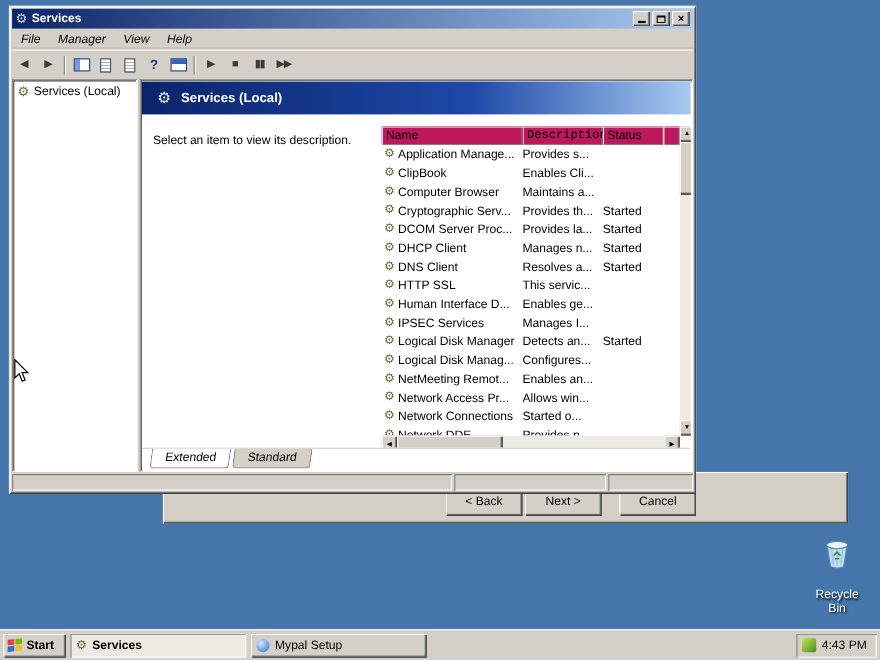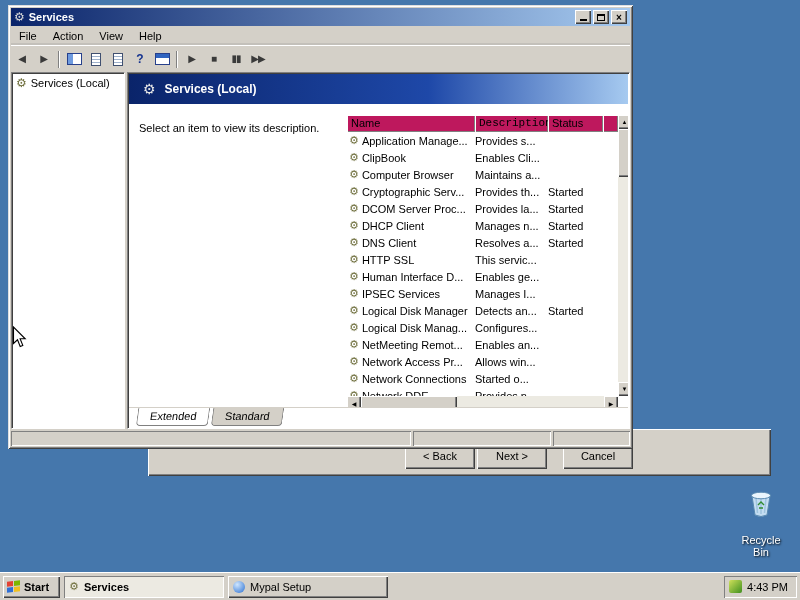--- a/index.html
+++ b/index.html
@@ -20,21 +20,21 @@
   .win { position:absolute; left:8px; top:5px; width:625px; height:444px; background:#D4D0C8; z-index:2;
          box-shadow: inset 1px 1px 0 #dfdfdf, inset -1px -1px 0 #404040, inset 2px 2px 0 #ffffff, inset -2px -2px 0 #808080; }
   .titlebar { position:absolute; left:3px; top:3px; right:3px; height:18px; display:flex; align-items:center; gap:4px;
               background:linear-gradient(to right,#0A246A,#A6CAF0); color:#fff; font-weight:bold; padding:0 3px; }
   .tgear { color:#d9d9d9; font-size:12px; line-height:12px; }
   .tbtns { margin-left:auto; display:flex; gap:2px; }
   .wbtn { width:16px; height:14px; display:flex; align-items:center; justify-content:center; font-size:10px; color:#000; }
   .minglyph { width:7px; height:6px; border-bottom:2px solid #000; margin-top:2px; }
   .maxglyph { width:8px; height:7px; border:1px solid #000; border-top:2px solid #000; }
 
-  .menubar { position:absolute; left:3px; top:22px; right:3px; height:18px; display:flex; align-items:center; }
+  .menubar { position:absolute; left:3px; top:22px; right:3px; height:18px; display:flex; align-items:center;font-style:italic; }
   .mitem { padding:2px 8px; color:#000; }
 
   .toolbar { position:absolute; left:3px; top:40px; right:3px; height:27px; display:flex; align-items:center;
              border-top:1px solid #ffffff; box-shadow:0 -2px 0 #80808033; }
   .tool { width:22px; height:21px; display:flex; align-items:center; justify-content:center; color:#3a3a3a; }
   .tool .g { font-size:10px; line-height:10px; }
   .tsep { width:2px; height:17px; border-left:1px solid #808080; border-right:1px solid #ffffff; margin:0 3px; }
   .panes-icon { width:15px; height:12px; border:1px solid #27408B; background:linear-gradient(to right,#6f9bdf 5px,#fff 5px); }
   .doc-icon { width:10px; height:13px; border:1px solid #405070; background:
       repeating-linear-gradient(to bottom,#fff 0 2px,#9fb2cc 2px 3px); }
@@ -143,21 +143,21 @@
             <span class="maxglyph"></span>
           </span>
         <span class="wbtn raised">
             <span>×</span>
           </span>
       </span>
     </div>
 
     <div class="menubar">
       <span class="mitem">File</span>
-      <span class="mitem">Action</span>
+      <span class="mitem">Manager</span>
       <span class="mitem">View</span>
       <span class="mitem">Help</span>
     </div>
 
     <div class="toolbar">
       <span class="tool">
           <span class="g">◀</span>
         </span>
       <span class="tool">
           <span class="g">▶</span>

